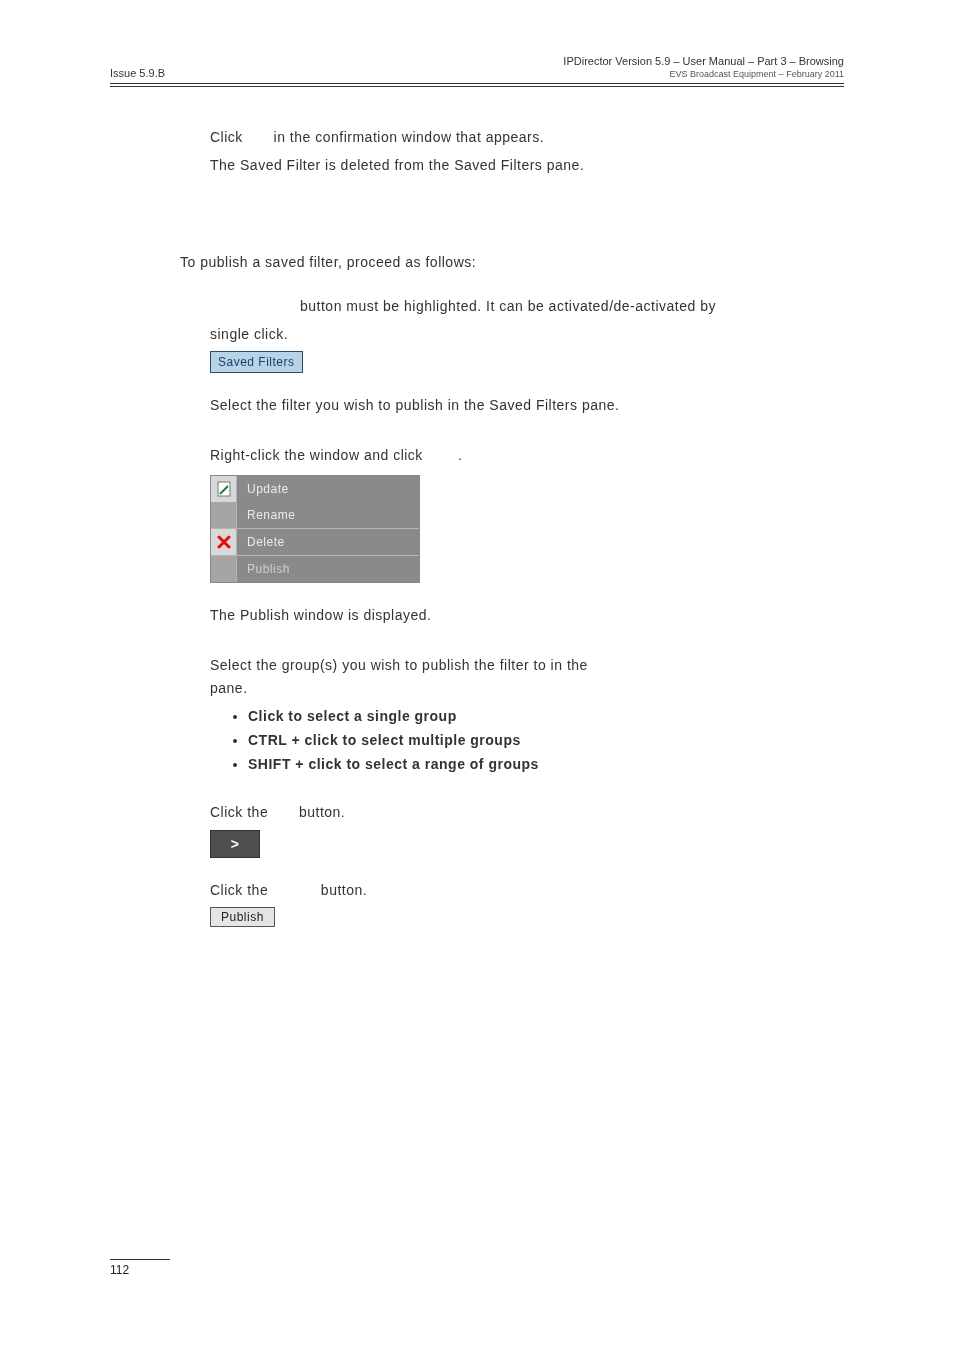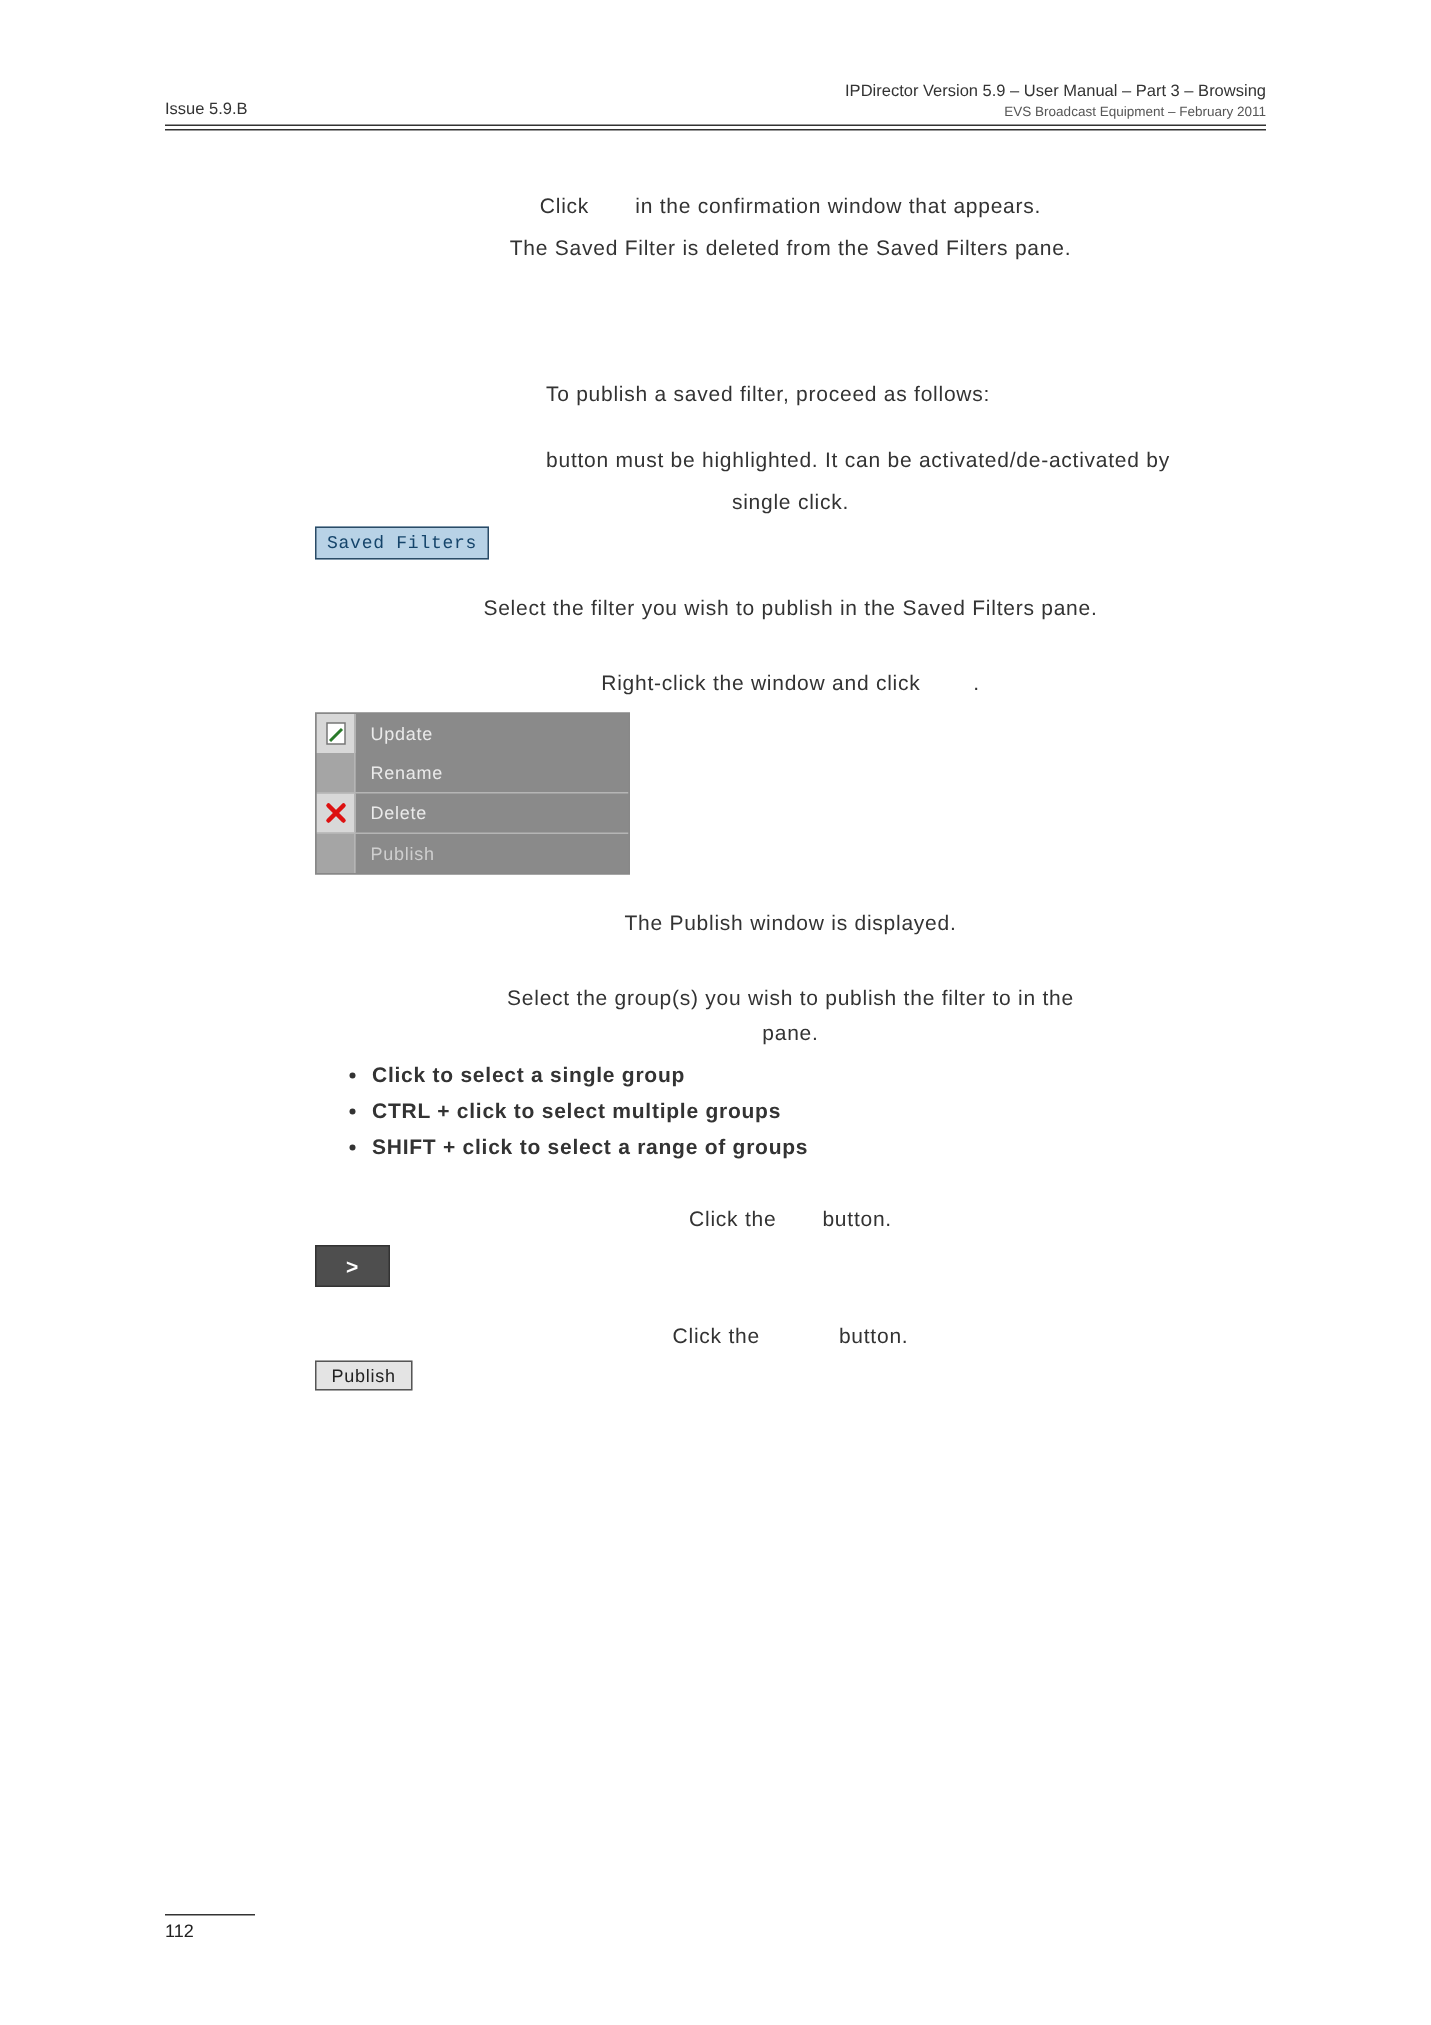--- a/index.html
+++ b/index.html
@@ -5,28 +5,28 @@
   * { box-sizing: border-box; margin: 0; padding: 0; }
   html, body { width: 954px; height: 1350px; background: #fff; font-family: Arial, Helvetica, sans-serif; color: #222; }
   .page { width: 954px; height: 1350px; position: relative; padding: 55px 110px 40px 110px; }
   .header { display: flex; justify-content: space-between; align-items: flex-end; font-size: 11px; color: #333; }
   .header-right { text-align: right; }
   .header-right .sub { font-size: 9px; color: #555; margin-top: 2px; }
   .hr1 { border: none; border-top: 1px solid #333; margin-top: 4px; }
   .hr2 { border: none; border-top: 1px solid #333; margin-top: 2px; }
   .content { margin-top: 40px; font-size: 14px; color: #333; letter-spacing: 0.5px; }
   .indent { margin-left: 100px; }
-  .p { margin-bottom: 6px; line-height: 1.55; text-align: center; }
+  .p { margin-bottom: 6px; line-height: 1.55; }
   .gap { height: 70px; }
   .gap-sm { height: 22px; }
   .gap-xs { height: 10px; }
   .saved-filters-btn {
     display: inline-block; background: #b8d2e6; color: #15446a;
     border: 1px solid #2a4b66; padding: 3px 7px; font-size: 12px;
-    font-family: Liberation Mono, monospace;
+    font-family: Liberation Sans, sans-serif;
   }
   .ctxmenu {
     width: 210px; border: 1px solid #888; font-size: 12px;
     background: #8a8a8a; color: #eaeaea; overflow: hidden;
   }
   .ctxmenu .grp { border-bottom: 1px solid #b5b5b5; }
   .ctxmenu .grp:last-child { border-bottom: none; }
   .ctxmenu .item { display: flex; align-items: center; height: 26px; }
   .ctxmenu .icon {
     width: 26px; height: 26px; display: flex; align-items: center; justify-content: center;
@@ -41,21 +41,21 @@
   ul.bullets li { margin: 8px 0; font-weight: bold; }
   .arrow-btn {
     display: inline-flex; align-items: center; justify-content: center;
     width: 50px; height: 28px; background: #4e4e4e; color: #fff;
     border: 1px solid #333; font-weight: bold; font-size: 14px;
   }
   .publish-btn {
     display: inline-block; background: #e4e4e4; color: #222; border: 1px solid #555;
     padding: 2px 10px; font-size: 12px; font-family: Arial, sans-serif;
   }
-  .footer { position: absolute; bottom: 56px; left: 110px; right: 110px; font-size: 12px; }
+  .footer { position: absolute; bottom: 73px; left: 110px; right: 110px; font-size: 12px; }
   .footer .line { border-top: 1px solid #333; margin-bottom: 3px; width: 60px; }
 </style>
 </head>
 <body>
 <div class="page">
 
   <div class="header">
     <div>Issue 5.9.B</div>
     <div class="header-right">
       <div>IPDirector Version 5.9 – User Manual – Part 3 – Browsing</div>

